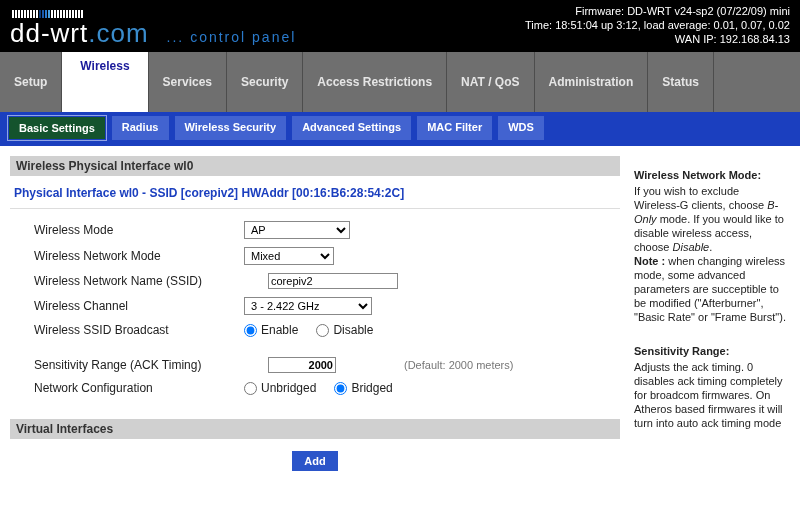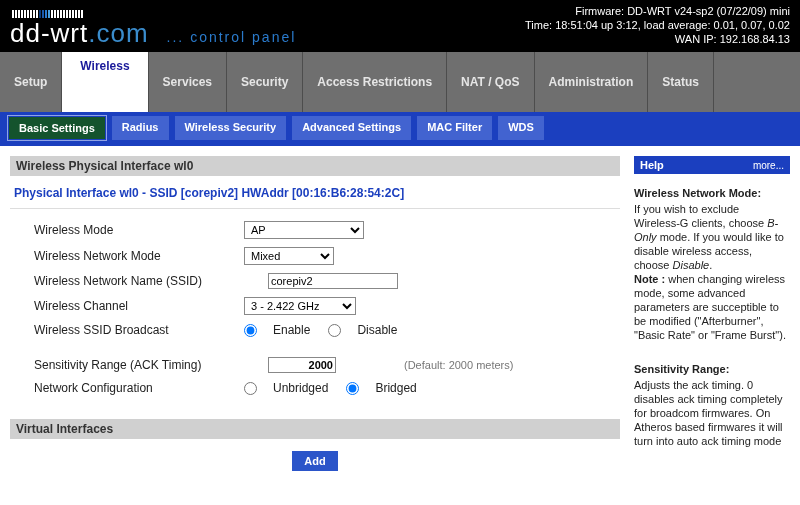--- a/index.html
+++ b/index.html
@@ -27,21 +27,21 @@
 .side { width: 156px; }
 .section-title { background: #d0d0d0; color: #333; font-weight: bold; padding: 3px 6px; font-size: 12px; }
 .fieldset-title { color: #1b3fbf; font-weight: bold; font-size: 12px; padding: 10px 0 8px 4px; border-bottom: 1px solid #ddd; margin-bottom: 8px; }
 .form-row { display: flex; align-items: center; padding: 4px 0 4px 24px; font-size: 12px; color: #222; }
 .form-row .lbl { width: 210px; }
 .form-row .ctrl { flex: 1; display: flex; align-items: center; gap: 18px; }
 select, input[type="text"] { font-size: 11px; padding: 1px 2px; border: 1px solid #888; background: #fff; }
 select { min-width: 90px; }
 input[type="text"] { width: 130px; margin-left: 24px; }
 input.num { width: 68px; text-align: right; font-weight: bold; }
-.radio-wrap { display: inline-flex; align-items: center; gap: 16px; font-size: 12px; }
+.radio-wrap { display: inline-flex; align-items: center; gap: 4px; font-size: 12px; }
 .default-hint { color: #777; font-size: 11px; margin-left: 50px; }
 .virt-section { margin-top: 20px; }
 .add-wrap { text-align: center; padding: 12px 0; }
 .btn { background: #2b55c9; color: #fff; border: none; padding: 4px 12px; font-size: 11px; font-weight: bold; cursor: pointer; }
 .footer-btns { background: #d0d0d0; padding: 10px 0; margin-top: 30px; display: flex; justify-content: center; gap: 12px; }
 .help-hd { background: #1b3fbf; color: #fff; font-weight: bold; padding: 3px 6px; display: flex; justify-content: space-between; align-items: center; }
 .help-hd .more { font-size: 10px; font-weight: normal; cursor: pointer; }
 .help-body { font-size: 11px; color: #222; padding: 6px 2px 0 0; line-height: 14px; }
 .help-body .h { font-weight: bold; margin-top: 6px; margin-bottom: 2px; display: block; }
 .help-body em { font-style: italic; }
@@ -111,42 +111,42 @@
 
 <div class="content">
   <div class="main">
 
     <div class="section-title">Wireless Physical Interface wl0</div>
     <div class="fieldset-title">Physical Interface wl0 - SSID [corepiv2] HWAddr [00:16:B6:28:54:2C]</div>
 
     <div class="form-row">
       <div class="lbl">Wireless Mode</div>
       <div class="ctrl">
-          <select style="width:120px"><option>AP</option></select>
+          <select style="width:106px"><option>AP</option></select>
         </div>
     </div>
 
     <div class="form-row">
       <div class="lbl">Wireless Network Mode</div>
       <div class="ctrl">
           <select style="width:80px"><option>Mixed</option></select>
         </div>
     </div>
 
     <div class="form-row">
       <div class="lbl">Wireless Network Name (SSID)</div>
       <div class="ctrl">
           <input type="text" value="corepiv2" style="">
         </div>
     </div>
 
     <div class="form-row">
       <div class="lbl">Wireless Channel</div>
       <div class="ctrl">
-          <select style="width:112px"><option>3 - 2.422 GHz</option></select>
+          <select style="width:128px"><option>3 - 2.422 GHz</option></select>
         </div>
     </div>
 
     <div class="form-row">
       <div class="lbl">Wireless SSID Broadcast</div>
       <div class="ctrl">
         <label class="radio-wrap">
             <input type="radio" name="bc" checked="" style="">
             <span>Enable</span>
           </label>
@@ -188,24 +188,20 @@
 
     <div class="footer-btns">
       <button class="btn">Save</button>
       <button class="btn">Apply Settings</button>
       <button class="btn">Cancel Changes</button>
     </div>
 
   </div>
 
   <div class="side">
-    <div class="help-hd">
-      <span>Help</span>
-      <span class="more">more...</span>
-    </div>
     <div class="help-body">
       <span class="h">Wireless Network Mode:</span>
       <span>If you wish to exclude Wireless-G clients, choose </span><em>B-Only</em><span> mode. If you would like to disable wireless access, choose </span><em>Disable</em><span>.</span><br>
       <b>Note :</b><span> when changing wireless mode, some advanced parameters are succeptible to be modified ("Afterburner", "Basic Rate" or "Frame Burst").</span>
       <br><br>
       <span class="h">Sensitivity Range:</span>
       <span>Adjusts the ack timing. 0 disables ack timing completely for broadcom firmwares. On Atheros based firmwares it will turn into auto ack timing mode</span>
     </div>
   </div>
 </div>

